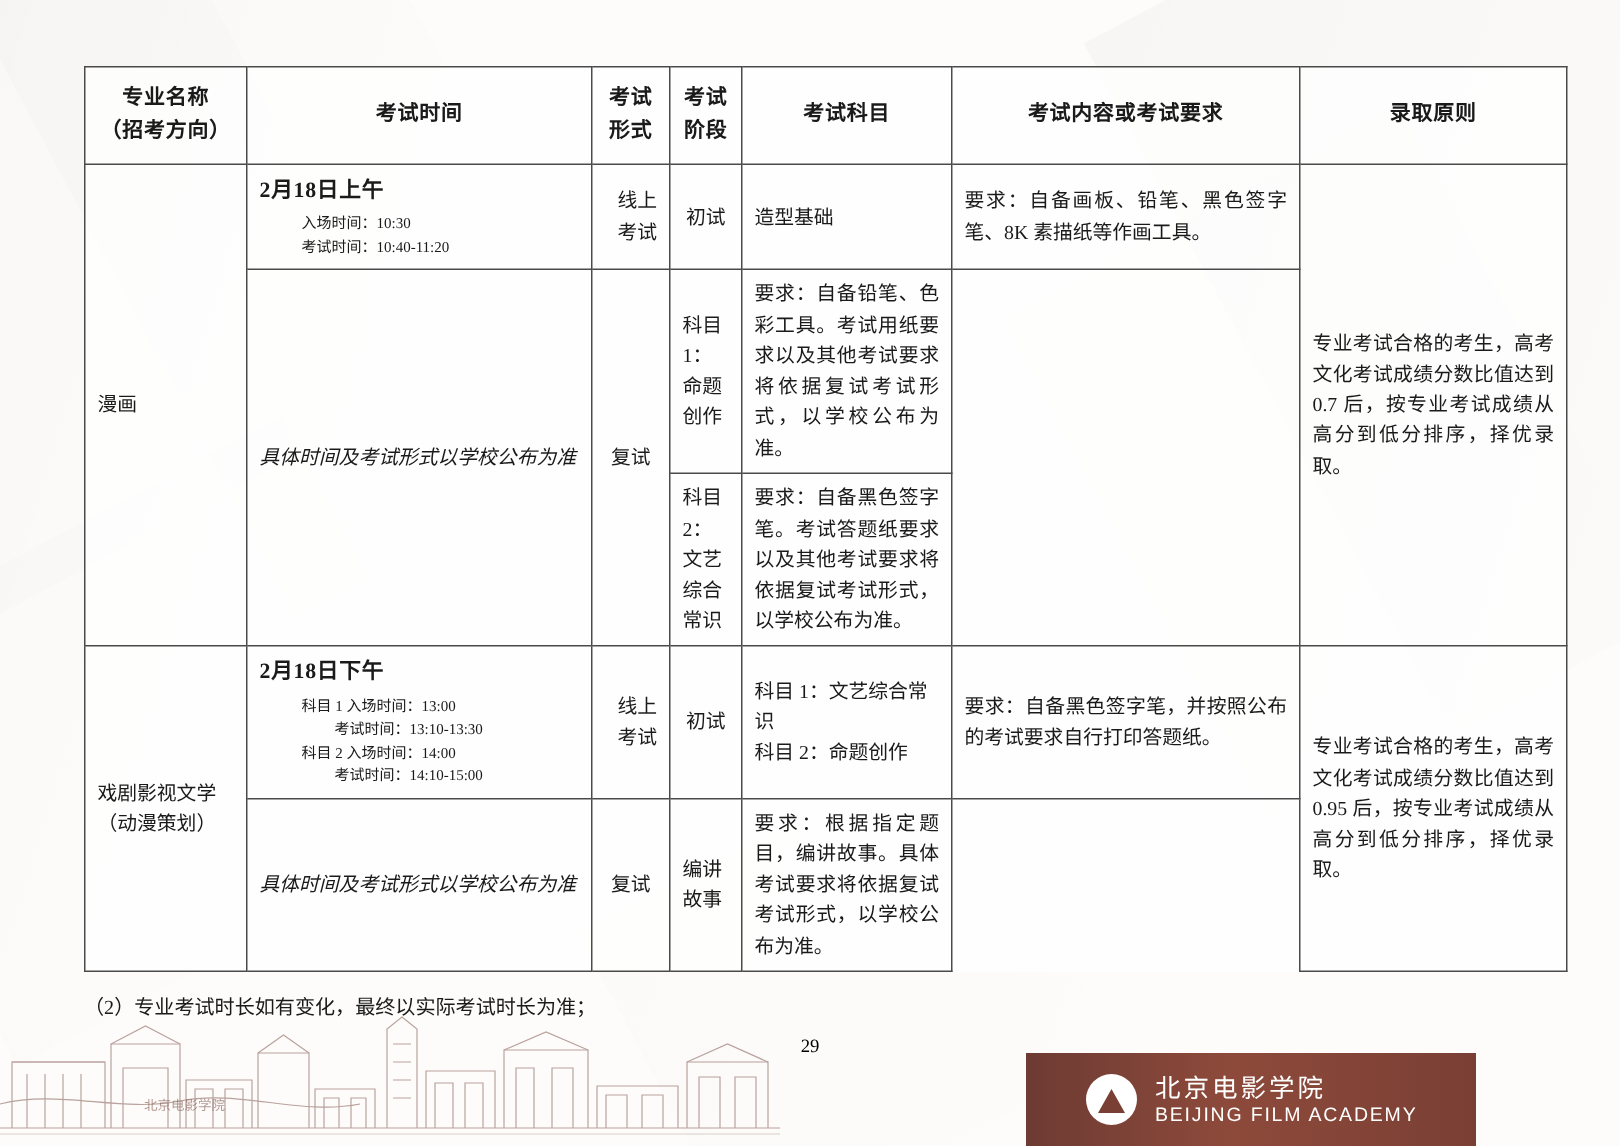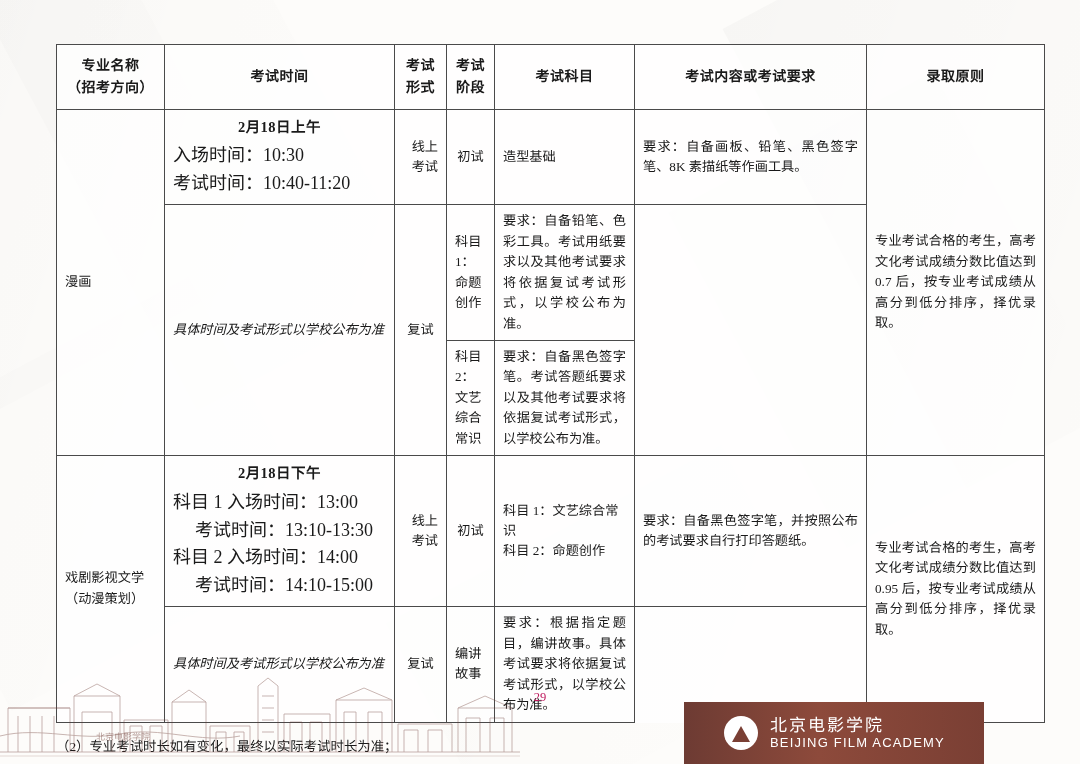--- a/index.html
+++ b/index.html
@@ -74,27 +74,26 @@
   .col-subject { width: 140px; }
   .col-content { width: 232px; }
   .col-rule    { width: 178px; }
   .major { text-align: left; font-size: 13.4px; line-height: 1.7; }
   .time-cell {
     text-align: left;
     padding-left: 44px;
   }
   .time-title {
     display: block;
-    text-align: center;
     font-weight: bold;
     font-size: 14.5px;
     margin-bottom: 4px;
     letter-spacing: .5px;
   }
-  .time-line { display: block; font-size: 18px; }
+  .time-line { display: block; font-size: 10px; margin-left: 28px; }
   .time-line.indent { padding-left: 22px; }
   .time-note {
     text-align: left;
     font-size: 13.2px;
     font-style: italic;
   }
   .form-cell { text-align: right; font-size: 13.2px; line-height: 1.5; }
   .stage-cell { text-align: center; font-size: 13.2px; }
   .subject-cell { font-size: 13.2px; line-height: 1.7; }
   .content-cell { font-size: 13px; line-height: 1.62; text-align: justify; }
@@ -116,21 +115,21 @@
   .bold { font-weight: bold; }
 
   
   .page-number {
     position: absolute;
     left: 0;
     right: 0;
     top: 690px;
     text-align: center;
     font-size: 12.5px;
-    color: #be185d;
+    color: #000000;
   }
 
   
   .footer-art {
     position: absolute;
     left: 0;
     bottom: 0;
     width: 984px;
     height: 120px;
     pointer-events: none;

